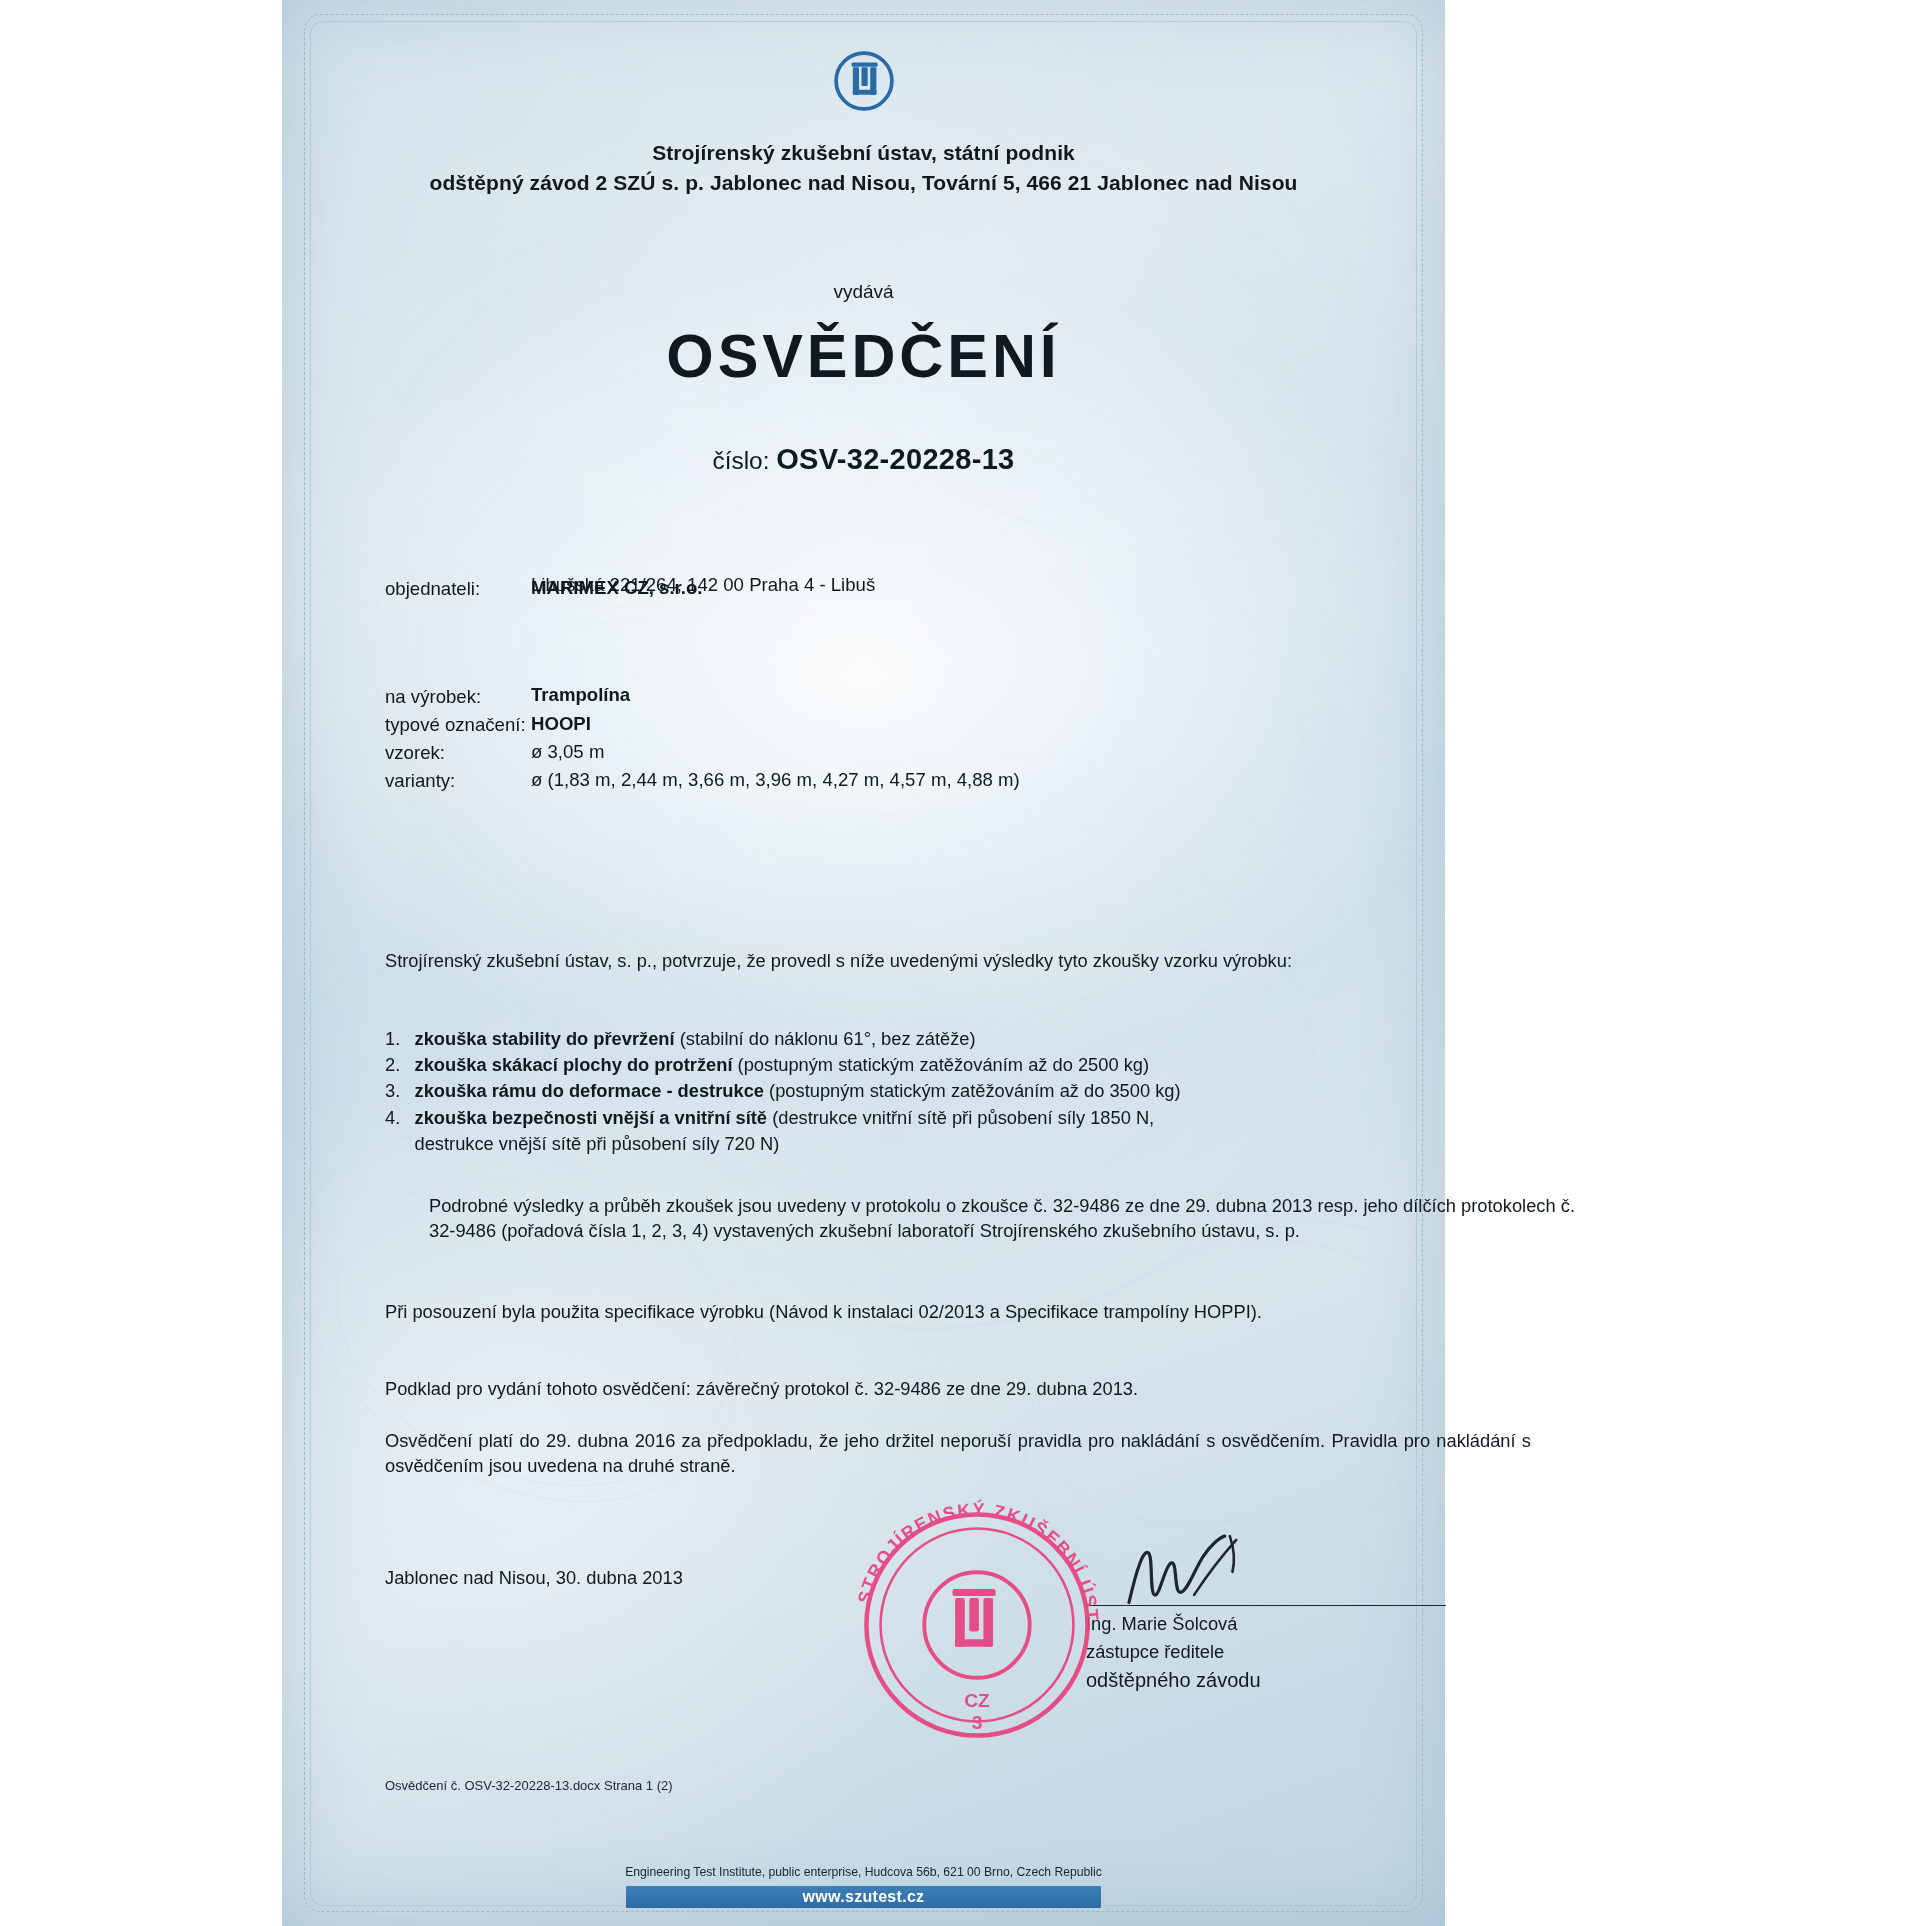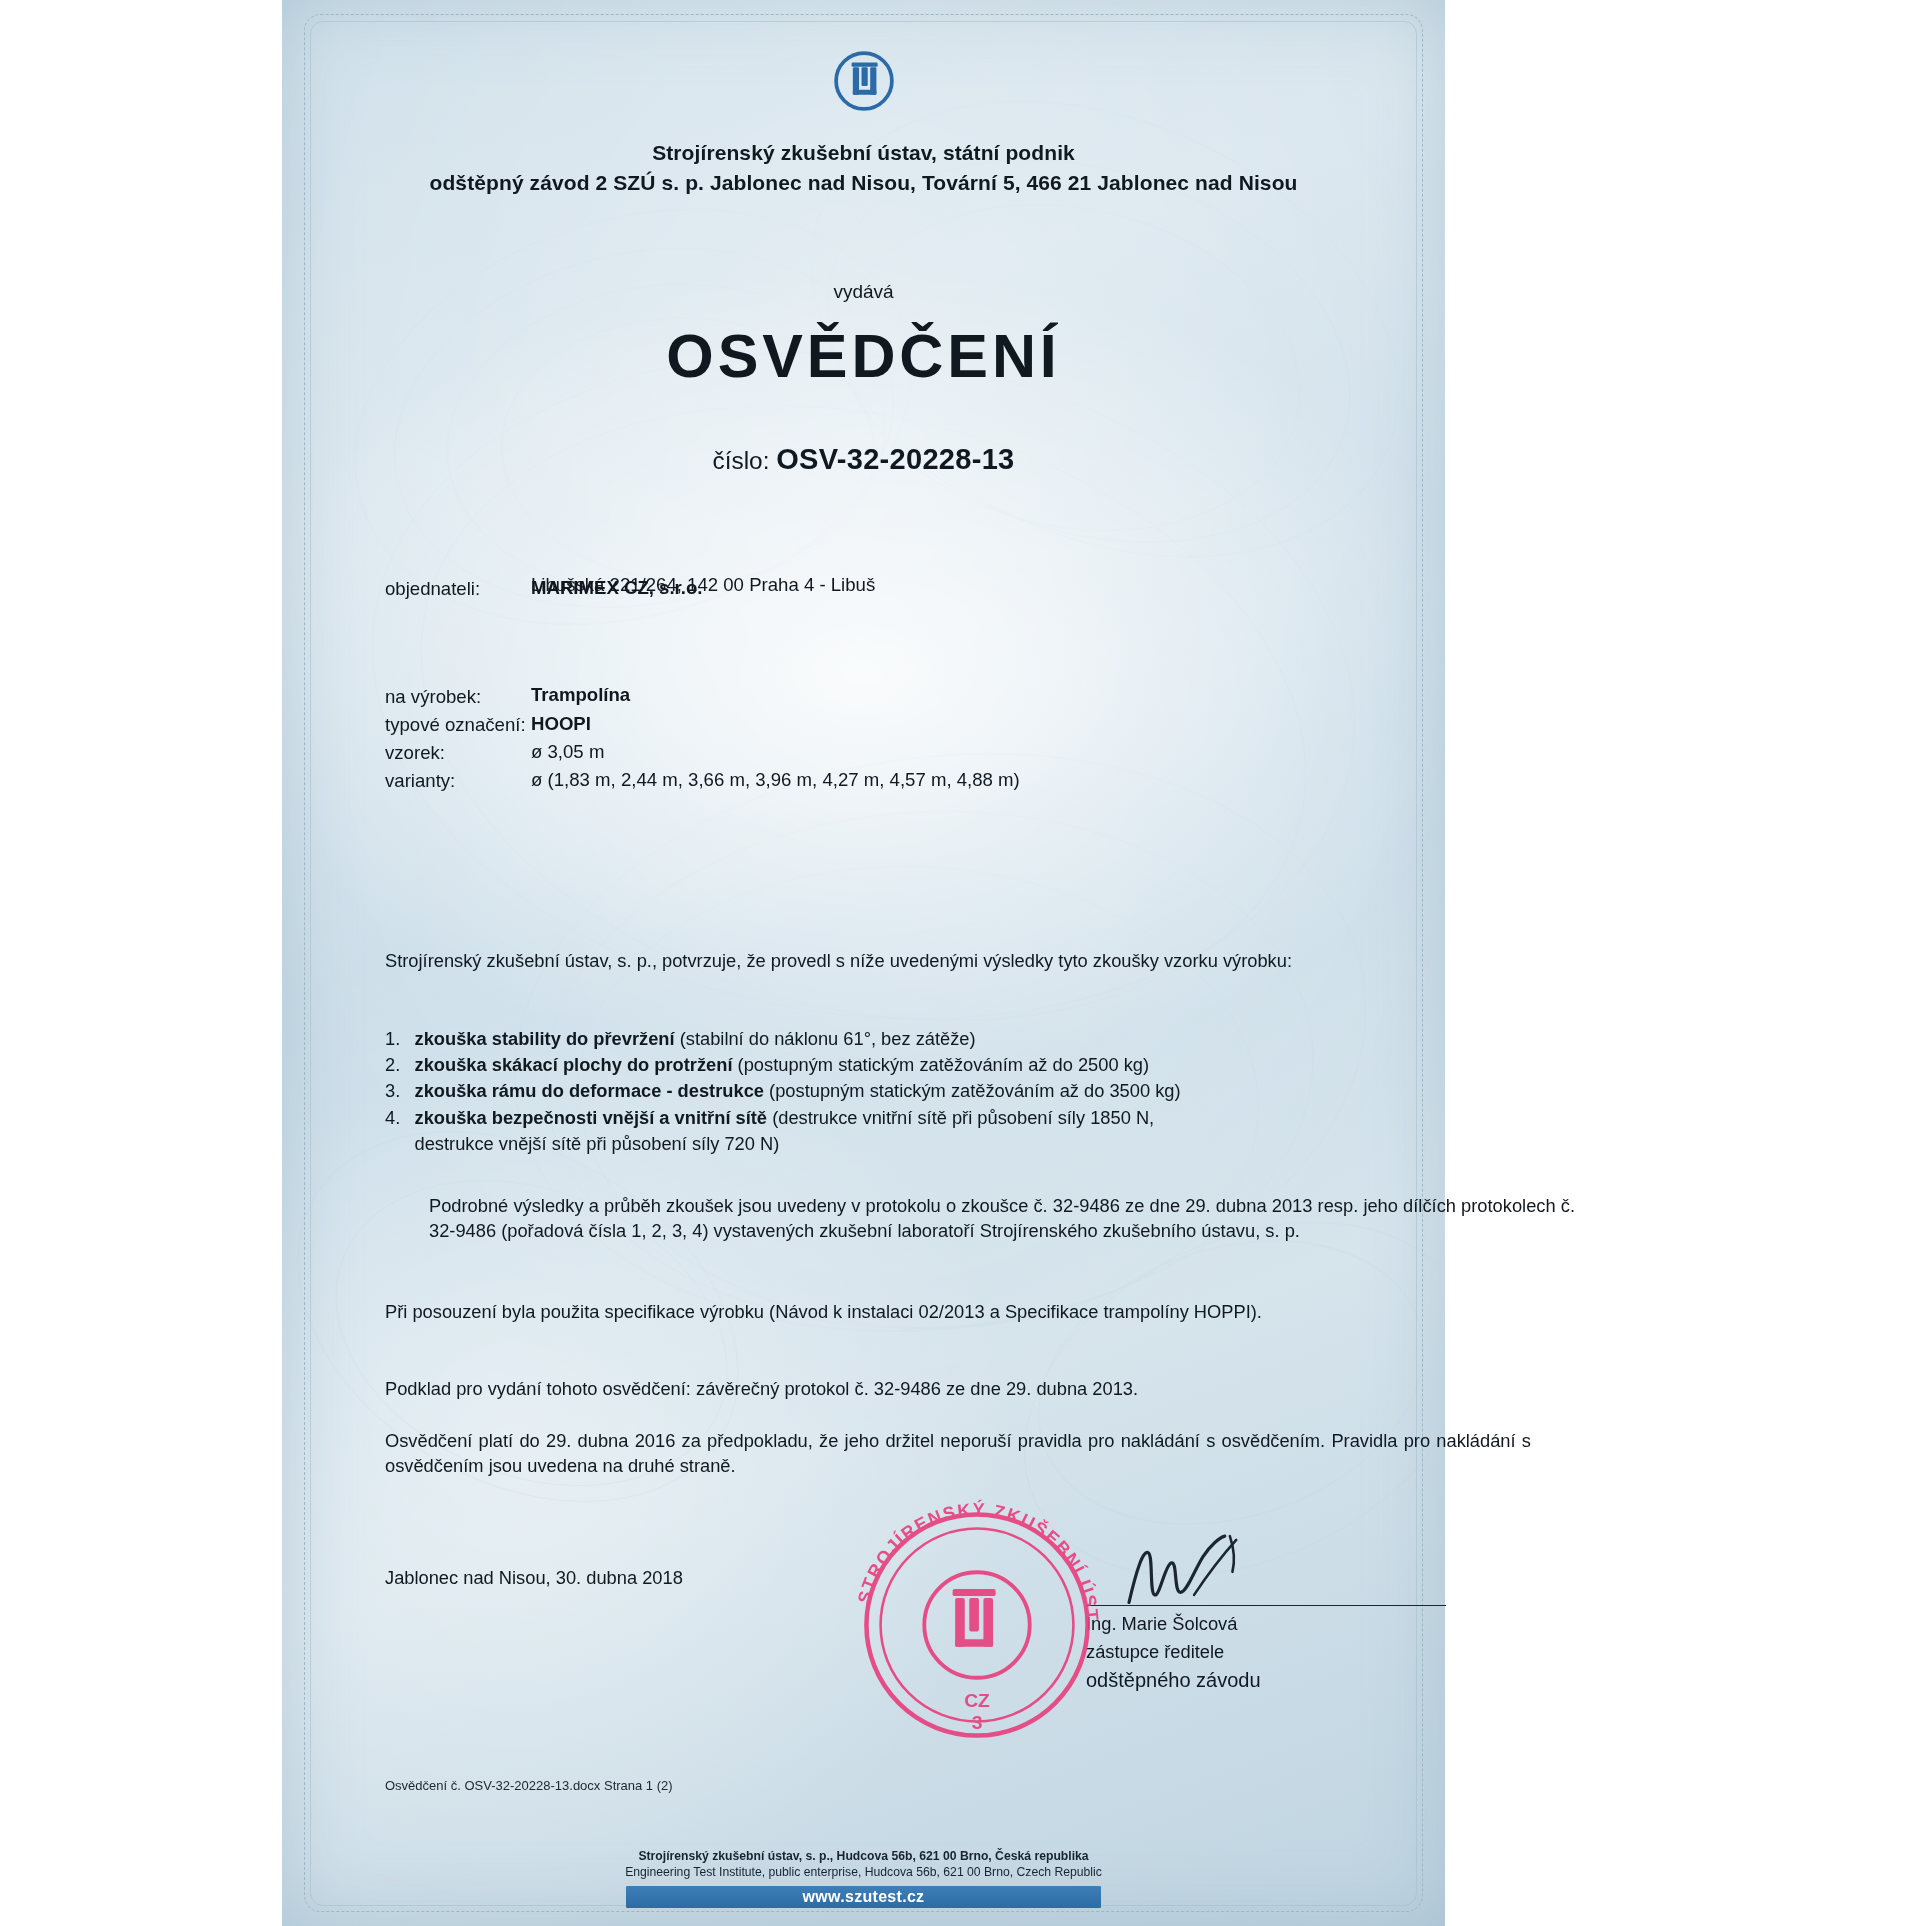--- a/index.html
+++ b/index.html
@@ -369,21 +369,21 @@
         <div class="test-txt"><span class="t-strong">zkouška bezpečnosti vnější a vnitřní sítě</span><span> (destrukce vnitřní sítě při působení síly 1850 N,</span></div>
       </div>
       <div class="test-cont">destrukce vnější sítě při působení síly 720 N)</div>
     </div>
 
     <div class="body-block" id="p-protokol">Podrobné výsledky a průběh zkoušek jsou uvedeny v protokolu o zkoušce č. 32-9486 ze dne 29. dubna 2013 resp. jeho dílčích protokolech č. 32-9486 (pořadová čísla 1, 2, 3, 4) vystavených zkušební laboratoří Strojírenského zkušebního ústavu, s. p.</div>
     <div class="body-block" id="p-specifikace">Při posouzení byla použita specifikace výrobku (Návod k instalaci 02/2013 a Specifikace trampolíny HOPPI).</div>
     <div class="body-block" id="p-podklad">Podklad pro vydání tohoto osvědčení: závěrečný protokol č. 32-9486 ze dne 29. dubna 2013.</div>
     <div class="body-block" id="p-plati">Osvědčení platí do 29. dubna 2016 za předpokladu, že jeho držitel neporuší pravidla pro nakládání s osvědčením. Pravidla pro nakládání s osvědčením jsou uvedena na druhé straně.</div>
 
-    <div id="place-date">Jablonec nad Nisou, 30. dubna 2018</div>
+    <div id="place-date">Jablonec nad Nisou, 30. dubna 2013</div>
 
     <svg id="signature-mark" viewBox="0 0 260 130">
       <path d="M18,112 C30,60 40,30 48,34 C56,38 50,96 58,100 C66,104 74,54 84,50 C94,46 88,94 98,96 C108,98 122,58 134,40 C146,22 160,10 168,8" fill="none" stroke="#1b2630" stroke-width="5" stroke-linecap="round"></path>
       <path d="M120,100 C140,70 168,34 186,14" fill="none" stroke="#1b2630" stroke-width="4" stroke-linecap="round"></path>
       <path d="M176,8 C182,26 184,48 180,64" fill="none" stroke="#1b2630" stroke-width="4" stroke-linecap="round"></path>
     </svg>
 
     <div id="sign-line"></div>
     <div id="sign-name">Ing. Marie Šolcová</div>
     <div id="sign-role1">zástupce ředitele</div>
@@ -407,21 +407,20 @@
       <text font-family="Liberation Sans, sans-serif" font-size="28" font-weight="bold" fill="#e8417e" letter-spacing="2.6">
         <textPath href="#stampArc" startOffset="6%">STROJÍRENSKÝ ZKUŠEBNÍ ÚSTAV, s. p.</textPath>
       </text>
       <text x="210" y="338" text-anchor="middle" font-family="Liberation Sans, sans-serif" font-size="30" font-weight="bold" fill="#e8417e">CZ</text>
       <text x="210" y="372" text-anchor="middle" font-family="Liberation Sans, sans-serif" font-size="30" font-weight="bold" fill="#e8417e">3</text>
     </svg>
 
     <div id="footnote">Osvědčení č. OSV-32-20228-13.docx  Strana 1 (2)</div>
 
     <div id="footer">
-      <div id="footer-l1">Strojírenský zkušební ústav, s. p., Hudcova 56b, 621 00 Brno, Česká republika</div>
       <div id="footer-l2">Engineering Test Institute, public enterprise, Hudcova 56b, 621 00 Brno, Czech Republic</div>
       <div id="footer-bar">
         <span id="footer-url">www.szutest.cz</span>
       </div>
     </div>
 
   </div>
 </div>
 
 

